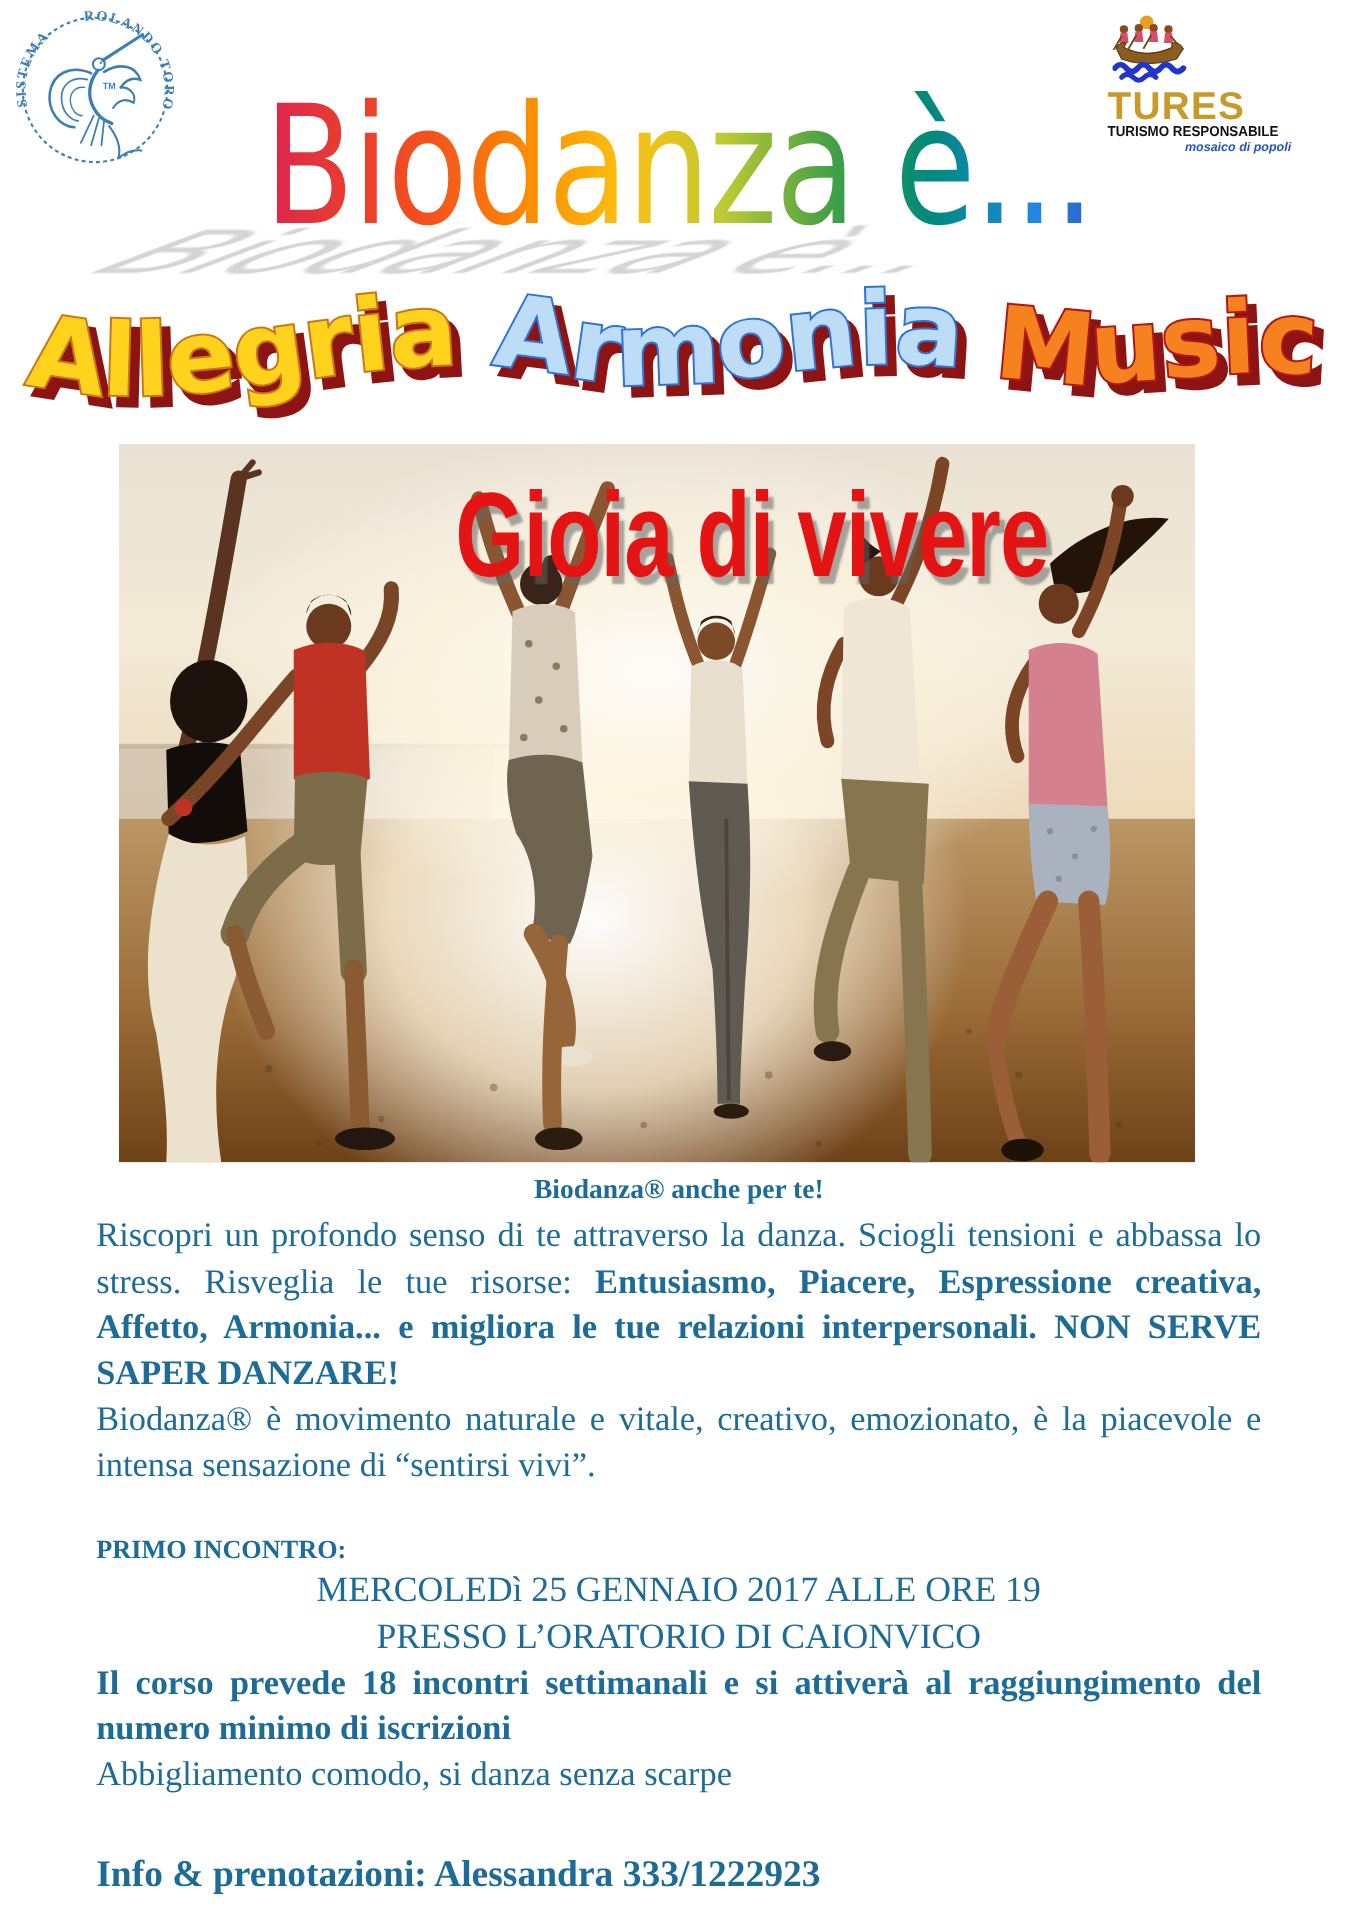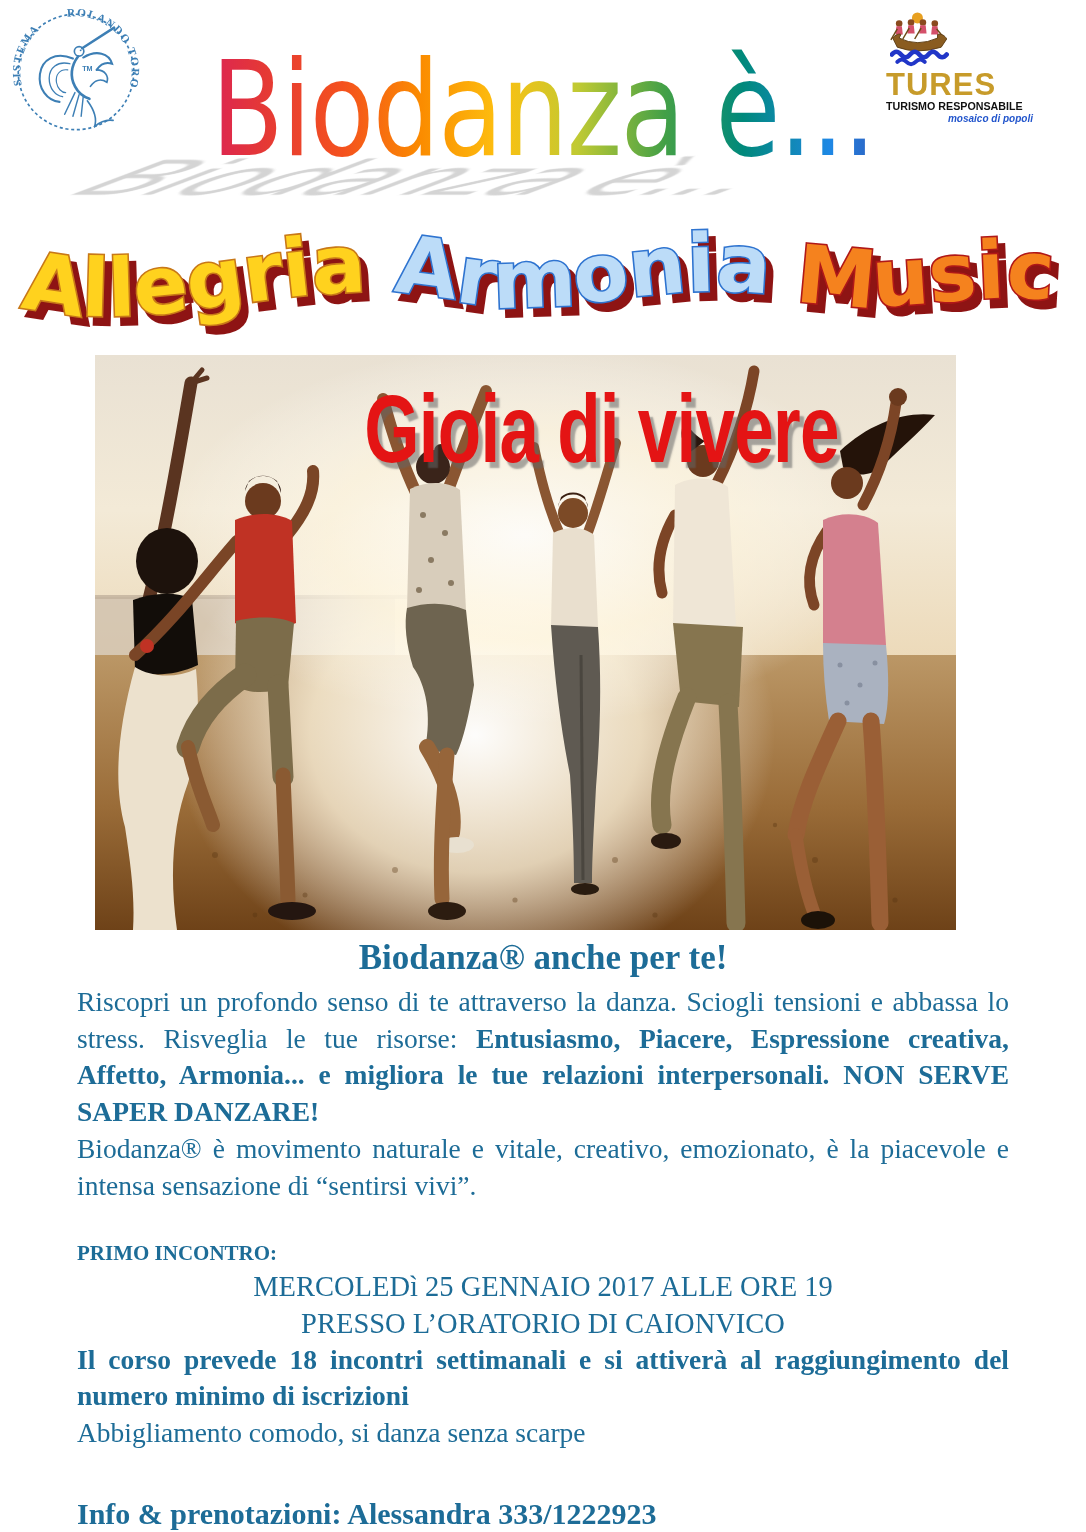--- a/index.html
+++ b/index.html
@@ -14,21 +14,21 @@
   .tures-boat{width:64px;height:62px;flex:0 0 auto;margin-top:2px;}
   .tures-text{display:flex;flex-direction:column;align-items:flex-start;margin-left:-4px;}
   .tures-name{font-family:"Liberation Sans",sans-serif;font-weight:700;font-size:31px;line-height:30px;
               color:#c79b2a;letter-spacing:1px;}
   .tures-sub{font-family:"Liberation Sans",sans-serif;font-weight:700;font-size:11.5px;line-height:13px;
              color:#111;transform:scaleX(0.93);transform-origin:left;white-space:nowrap;}
   .tures-tag{font-family:"Liberation Sans",sans-serif;font-weight:700;font-style:italic;font-size:10px;
              color:#2255cc;align-self:flex-end;line-height:12px;}
 
   
-  .title-wrap{position:absolute;top:36px;left:0;width:100%;height:190px;text-align:center;text-decoration:underline;}
+  .title-wrap{position:absolute;top:60px;left:0;width:100%;height:190px;text-align:center;text-decoration:underline;}
   .title-inner{position:relative;width:100%;height:100%;transform:scaleX(0.8);transform-origin:center;}
   .title-main,.title-shadow{position:absolute;left:0;width:100%;top:0;
       font-family:"DejaVu Sans",sans-serif;font-weight:400;font-size:132px;line-height:1.12;
       letter-spacing:-2px;white-space:nowrap;}
   .title-main{background:linear-gradient(90deg,#8e24aa 0%,#d81b60 9%,#e53935 18%,#f4511e 27%,
       #fb8c00 36%,#fdc010 45%,#c0ca33 54%,#43a047 64%,#00897b 73%,#1e88e5 83%,#3949ab 92%,#5e35b1 100%);
       -webkit-background-clip:text;background-clip:text;color:transparent;}
   .title-shadow{color:#c6c6c6;opacity:.75;filter:blur(1.5px);
       transform:translate(-46px,116px) scaleY(0.36) skewX(-50deg);transform-origin:center top;z-index:-1;}
 
@@ -43,21 +43,21 @@
   
   .photo{position:absolute;top:355px;left:95px;width:1013px;height:575px;overflow:hidden;}
   .photo svg{display:block;}
   .caption{position:absolute;top:24px;left:0;width:100%;text-align:center;
       font-family:"Liberation Sans",sans-serif;font-weight:700;font-size:96px;line-height:1.05;
       color:#e41414;letter-spacing:-1px;transform:scaleX(0.74);transform-origin:center top;
       text-shadow:6px 6px 2px rgba(100,100,100,0.55);white-space:nowrap;}
 
   
   .content{position:absolute;top:938px;left:77px;width:932px;color:#1d6c97;}
-  .content .heading{text-align:center;font-weight:700;font-size:35px;margin:0 0 6px 0;}
+  .content .heading{text-align:center;font-weight:700;font-size:22px;margin:0 0 6px 0;}
   .content p{margin:0;font-size:27.5px;line-height:1.335;text-align:justify;}
   .content .b{font-weight:700;}
   .gap1{height:36px;}
   .gap2{height:44px;}
   .primo{font-weight:700;font-size:21px;line-height:1.3;}
   .centerline{font-weight:400;font-size:28.5px;line-height:1.3;text-align:center;}
   .course{font-weight:700 !important;}
   .clothing{text-align:left;}
   .contact-line{font-weight:700;font-size:30px;line-height:1.22;text-align:left !important;}
 </style>

